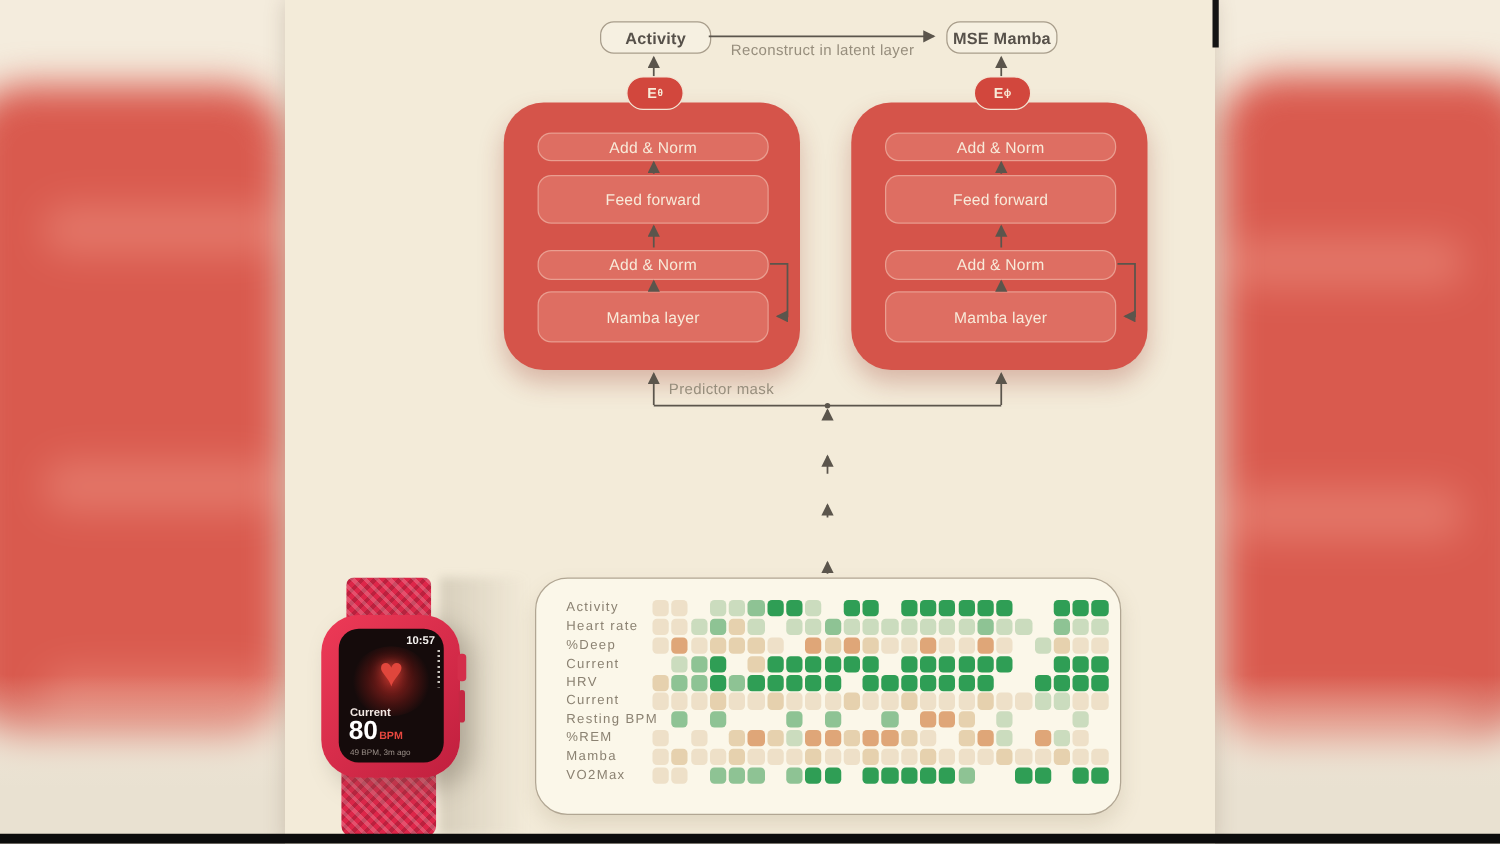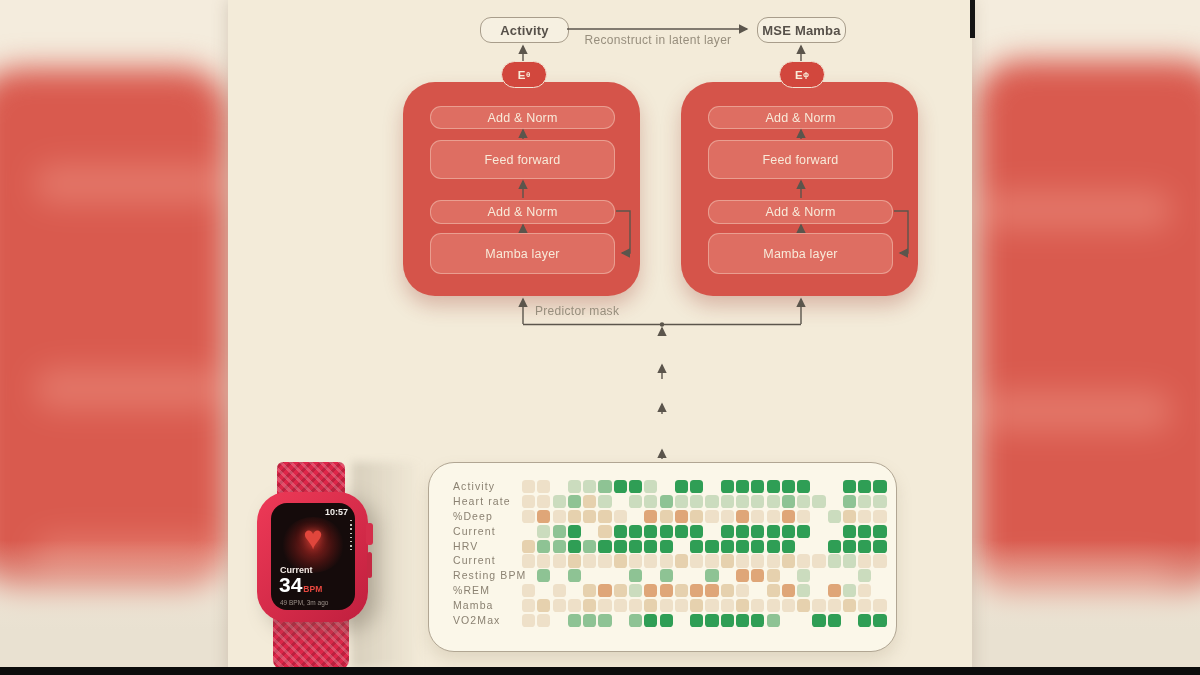--- a/index.html
+++ b/index.html
@@ -415,21 +415,21 @@
   <div class="band bottom"></div>
   <div class="case"></div>
   <div class="crown"></div>
   <div class="sidebtn"></div>
   <div class="screen">
     <div class="scr-time">10:57</div>
     <div class="scr-dots"></div>
     <div class="heart-glow"></div>
     <div class="heart">♥</div>
     <div class="scr-current">Current</div>
-    <div class="scr-bpm"><span>34</span><span class="unit">BPM</span></div>
+    <div class="scr-bpm"><span>80</span><span class="unit">BPM</span></div>
     <div class="scr-history">49 BPM, 3m ago</div>
   </div>
 
   <svg class="arrows" width="1200" height="675">
     <defs>
       <marker id="ah" markerWidth="8" markerHeight="8" refX="6" refY="3.5" orient="auto">
         <path d="M0,0 L7,3.5 L0,7 z" fill="#5b554c"></path>
       </marker>
     </defs>
     <g stroke="#5b554c" stroke-width="1.4" fill="none">

